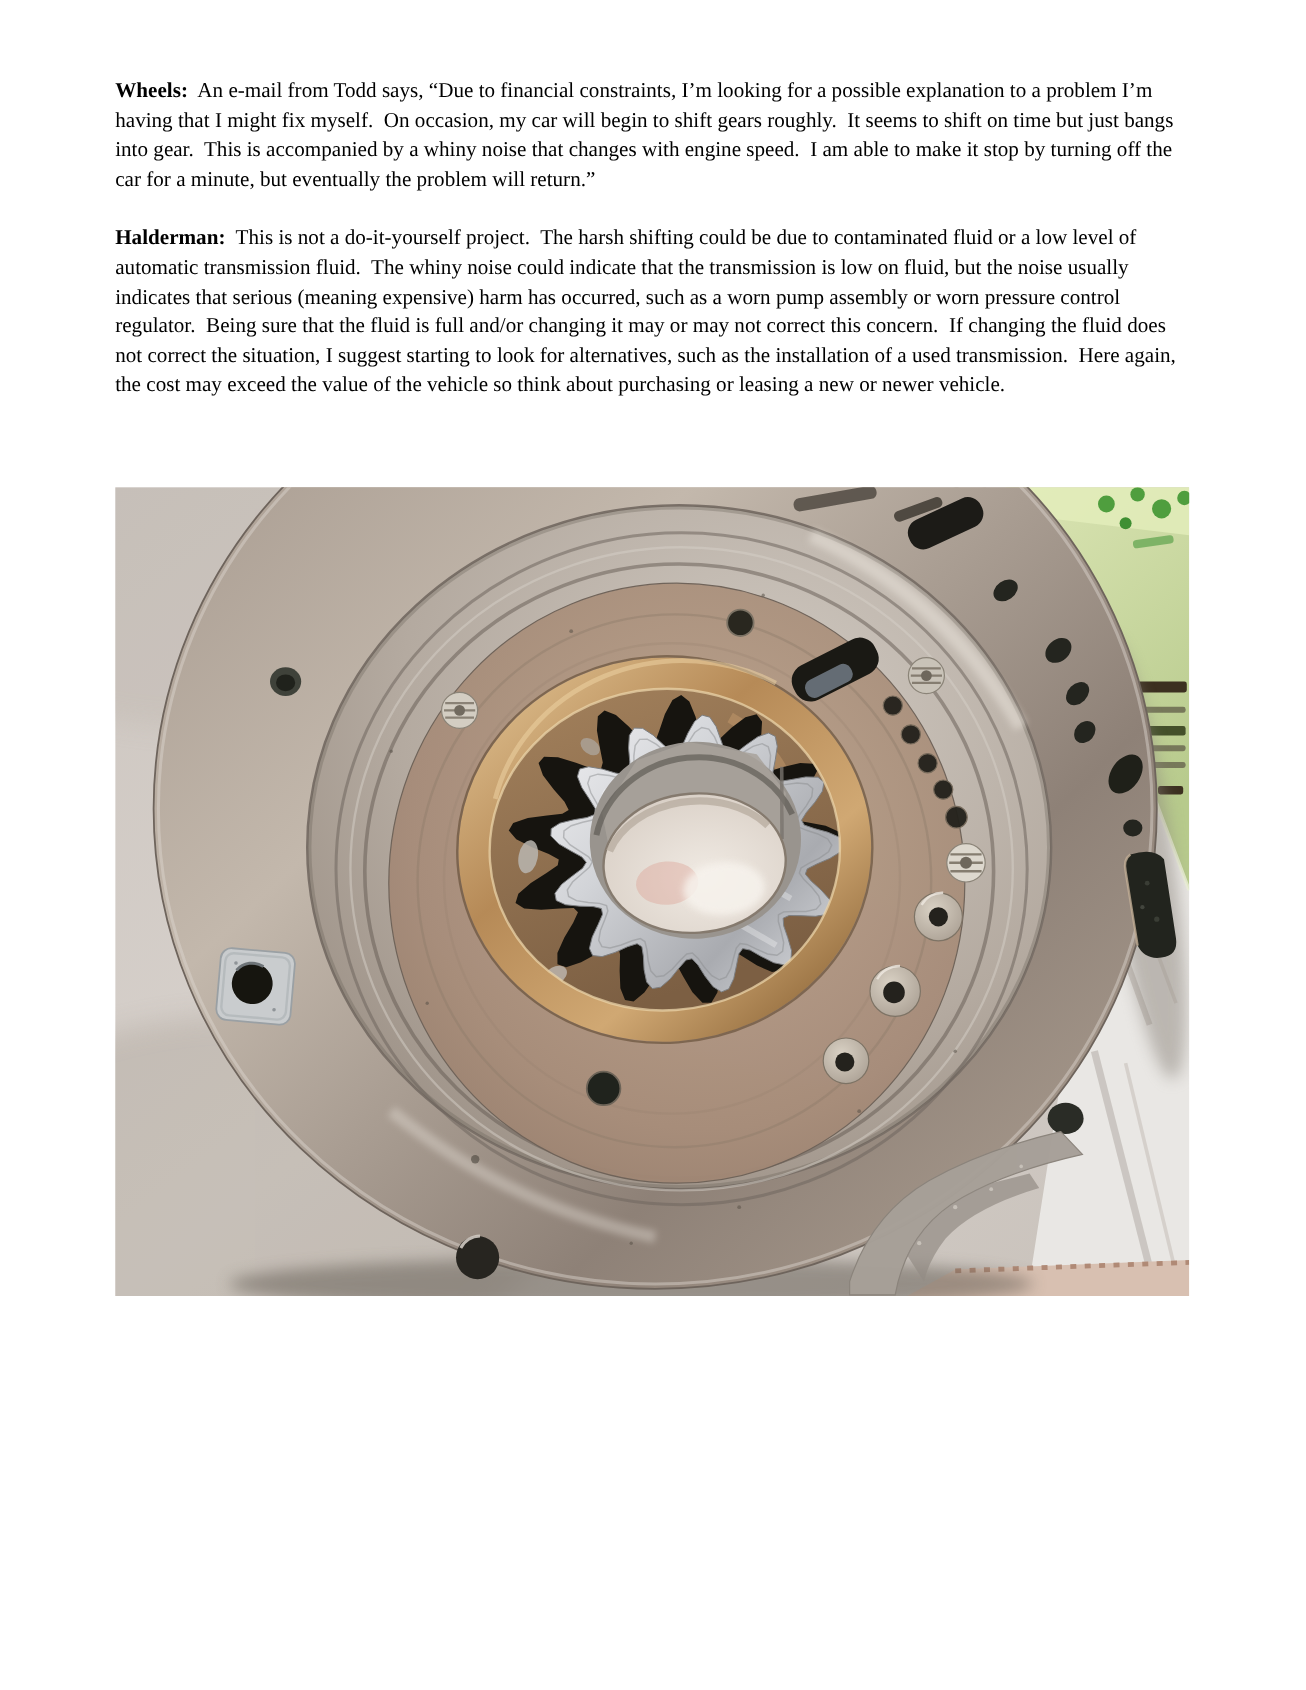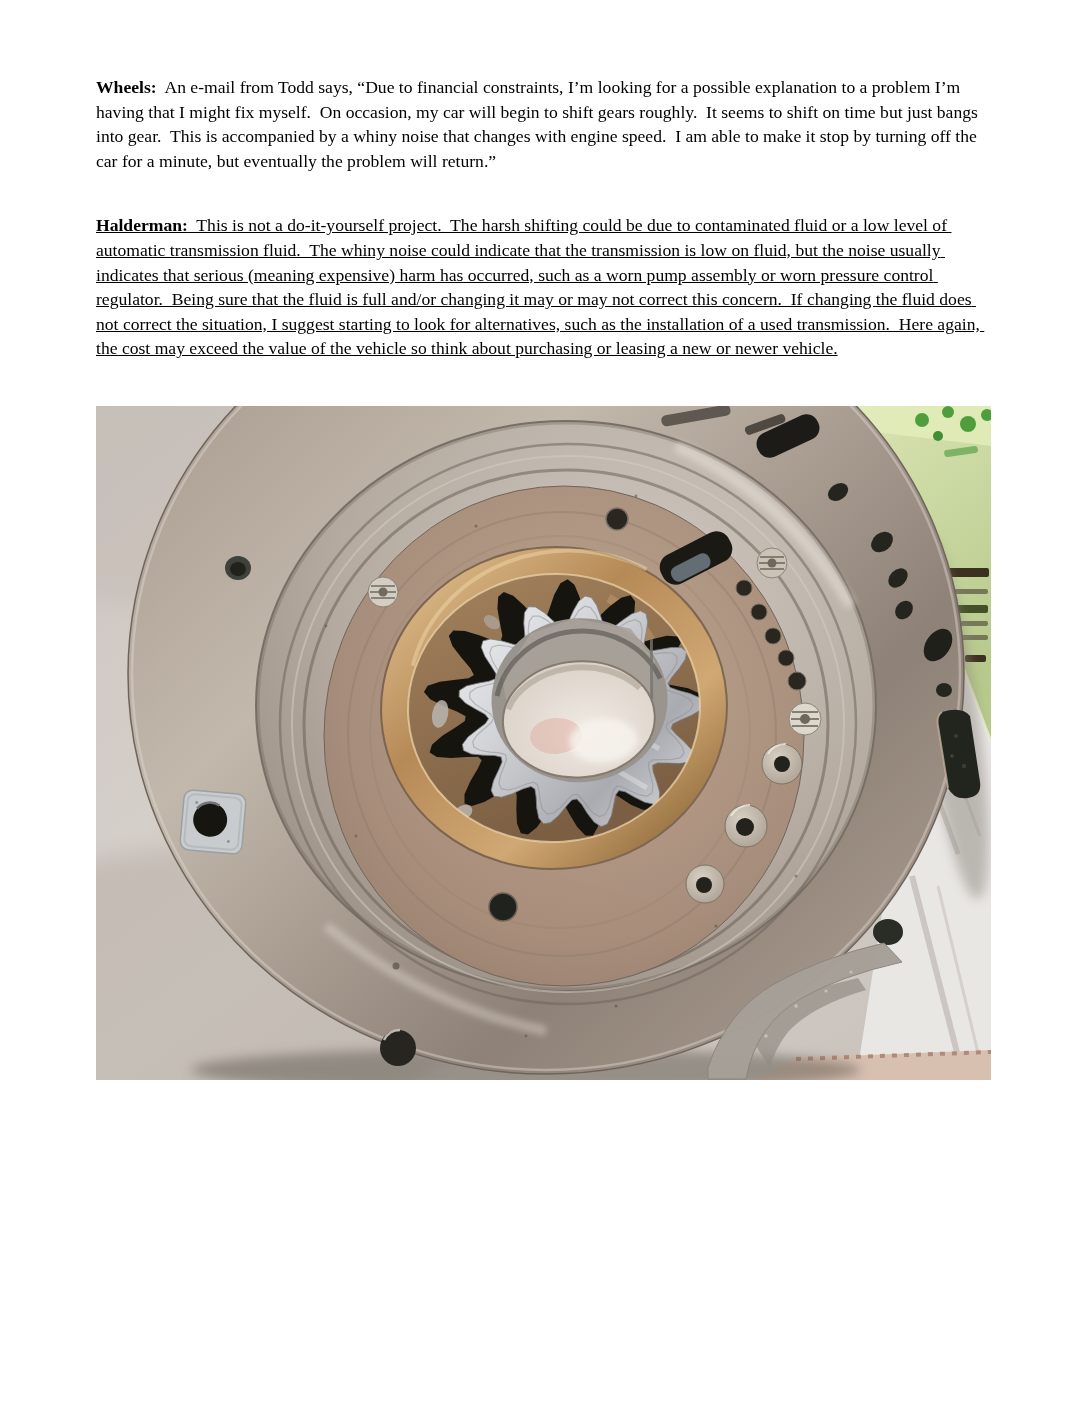--- a/index.html
+++ b/index.html
@@ -2,25 +2,25 @@
 <html><head>
 <meta charset="utf-8">
 <style>
   html,body{margin:0;padding:0;}
   body{
     width:1088px;height:1408px;position:relative;background:#ffffff;
     font-family:"Liberation Serif","DejaVu Serif",serif;color:#000;
     overflow:hidden;
   }
   .text-block{
-    position:absolute;left:96px;top:75px;width:902px;
+    position:absolute;left:96px;top:63px;width:902px;
     font-size:17.6px;line-height:24.6px;
   }
   .text-block p{margin:0;white-space:pre-wrap;}
-  .text-block p + p{margin-top:40px;text-decoration:underline;}
+  .text-block p + p{margin-top:24px;}
   .lead{font-weight:bold;}
   .photo-figure{
     position:absolute;left:96px;top:406px;width:895px;height:674px;
   }
   .photo-figure svg{display:block;width:895px;height:674px;}
 </style>
 </head>
 <body>
 
 <div class="text-block">

